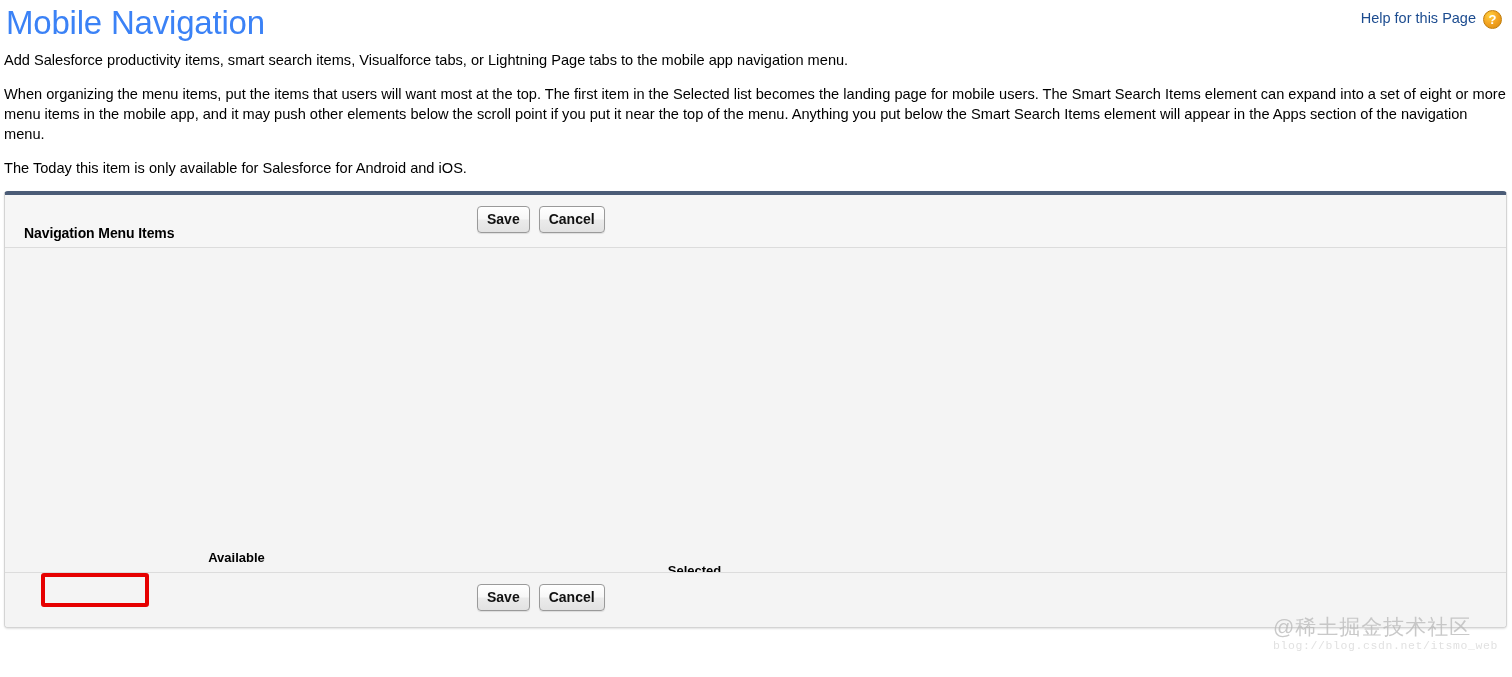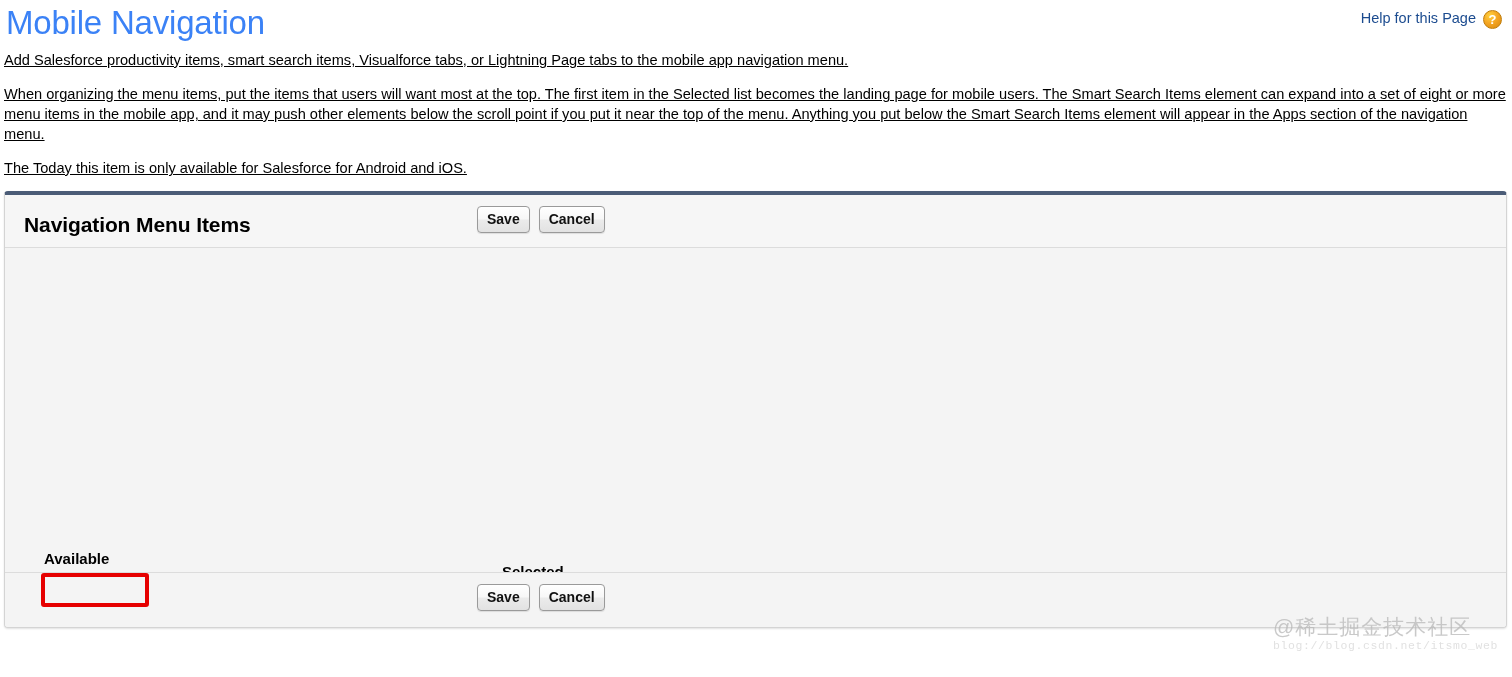--- a/index.html
+++ b/index.html
@@ -57,21 +57,20 @@
     font-size: 13px;
     font-weight: bold;
     line-height: 17px;
     text-align: center;
     display: inline-block;
   }
 
   
   .intro {
     padding: 0 4px 0 4px;
-    text-decoration: underline;
   }
   .intro p {
     margin: 0;
     font-size: 14.6px;
     line-height: 20px;
     padding-bottom: 14px;
   }
   .intro p.p-1 { padding-top: 6px; }
   .intro p.p-3 { padding-bottom: 8px; }
 
@@ -87,22 +86,22 @@
   }
   .panel-header {
     position: relative;
     height: 52px;
     border-bottom: 1px solid #dcdcdc;
     background: #f6f6f6;
   }
   .panel-header-title {
     position: absolute;
     left: 19px;
-    top: 18px;
-    font-size: 21px;
+    top: 30px;
+    font-size: 14px;
     font-weight: bold;
     letter-spacing: -0.1px;
   }
   .panel-header-buttons {
     position: absolute;
     left: 472px;
     top: 11px;
     display: flex;
     gap: 9px;
   }
@@ -124,22 +123,23 @@
 
   
   .panel-body {
     background: #f4f4f4;
     position: relative;
     height: 324px;
   }
 
   .col-label {
     position: absolute;
-    font-size: 15px;
+    font-size: 13px;
     font-weight: bold;
+    text-align: center;
   }
   .label-available { left: 39px; top: 302px; width: 385px; }
   .label-selected  { left: 497px; top: 315px; width: 385px; }
 
   .listbox {
     position: absolute;
     background: #ffffff;
     border: 1px solid #9c9c9c;
     box-sizing: border-box;
     overflow: hidden;

